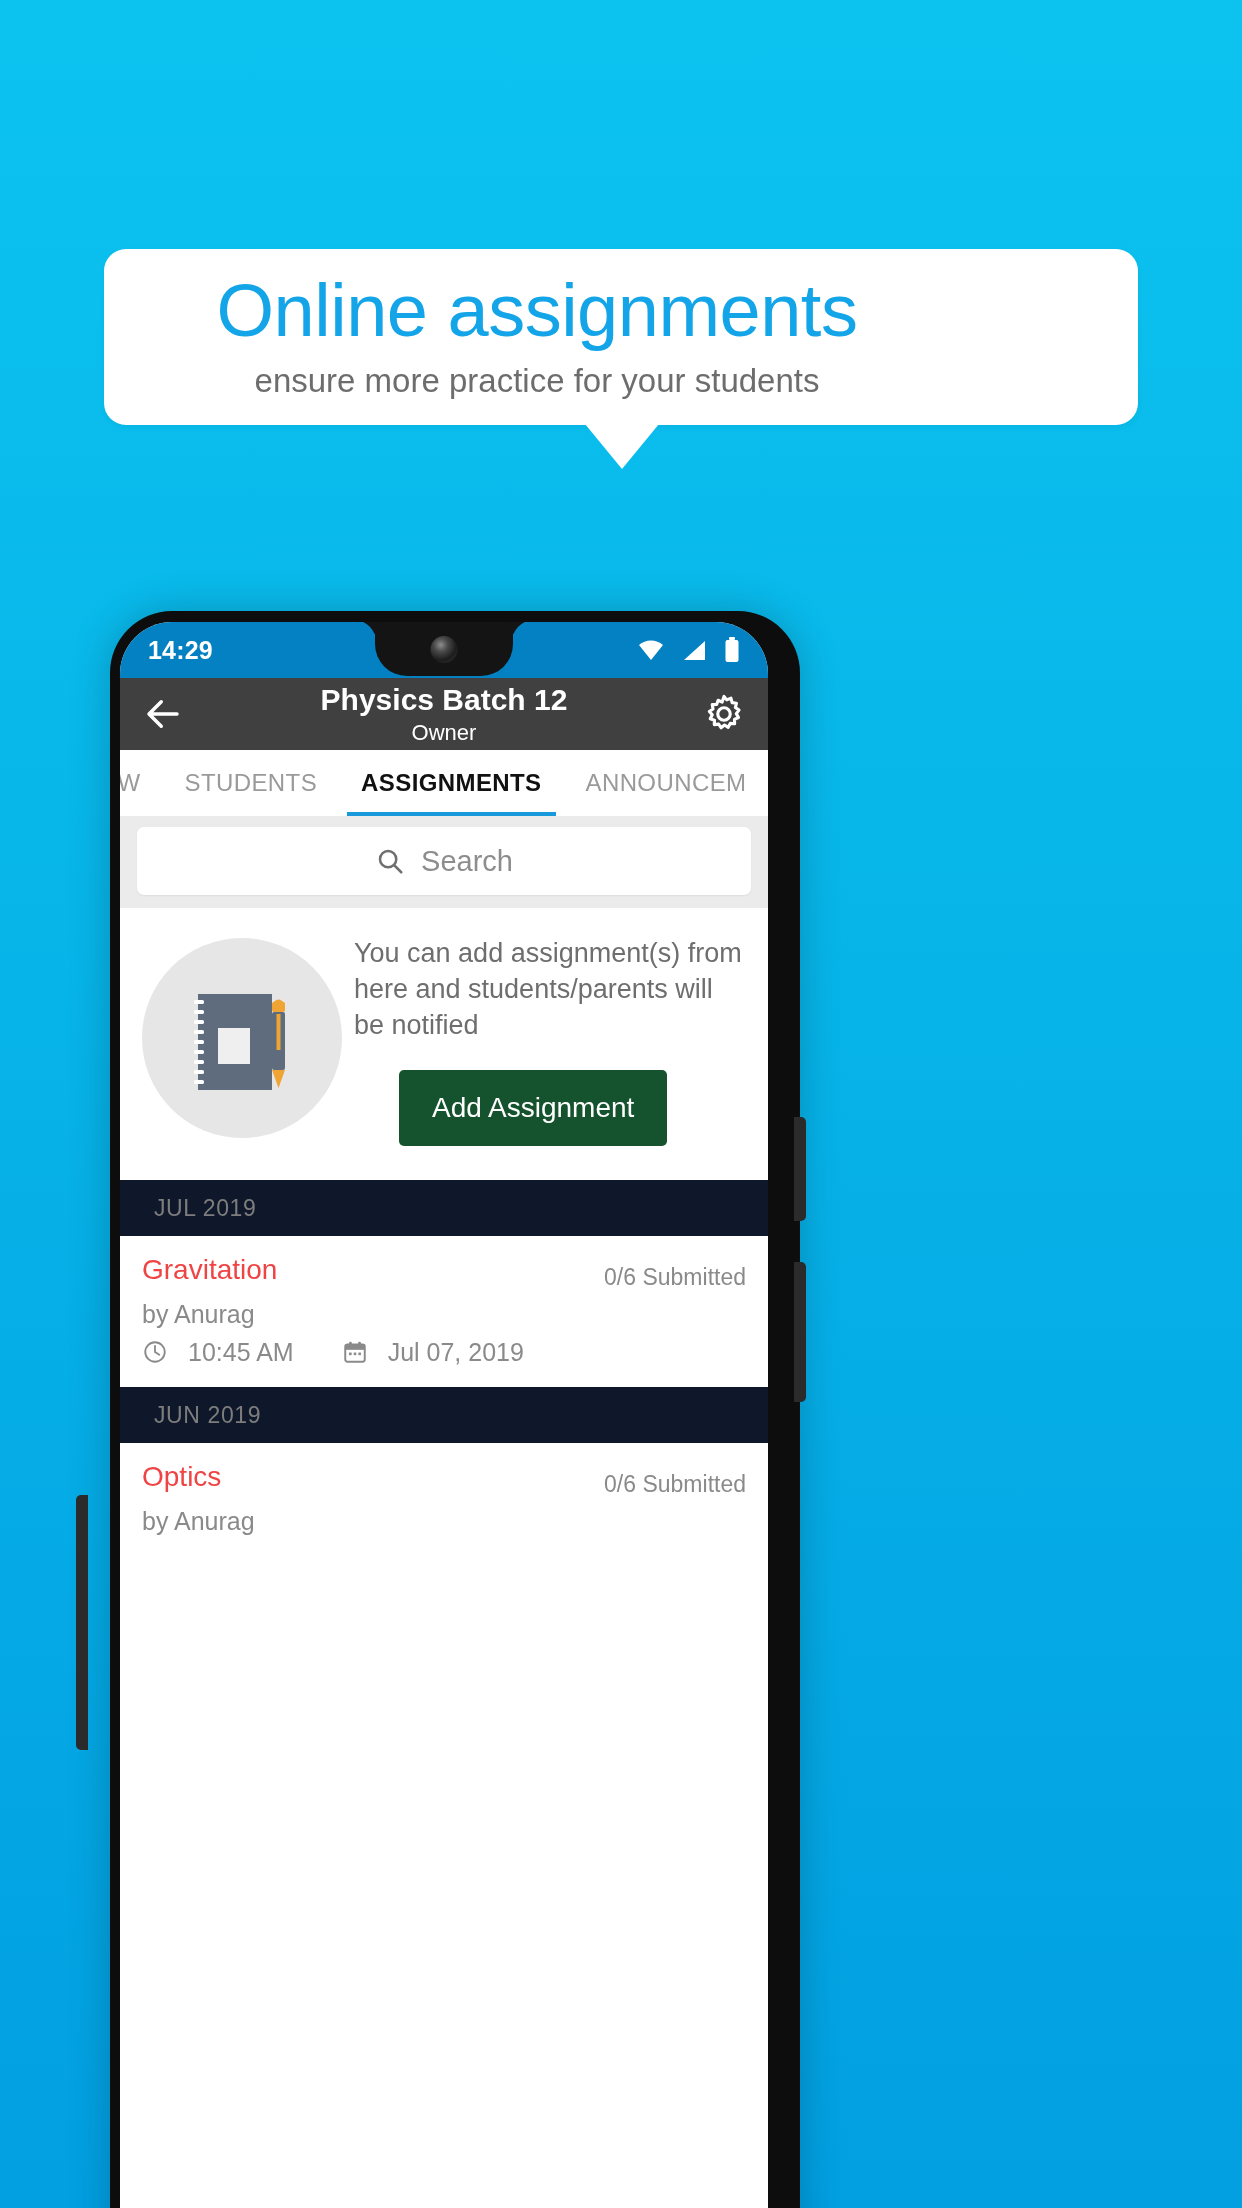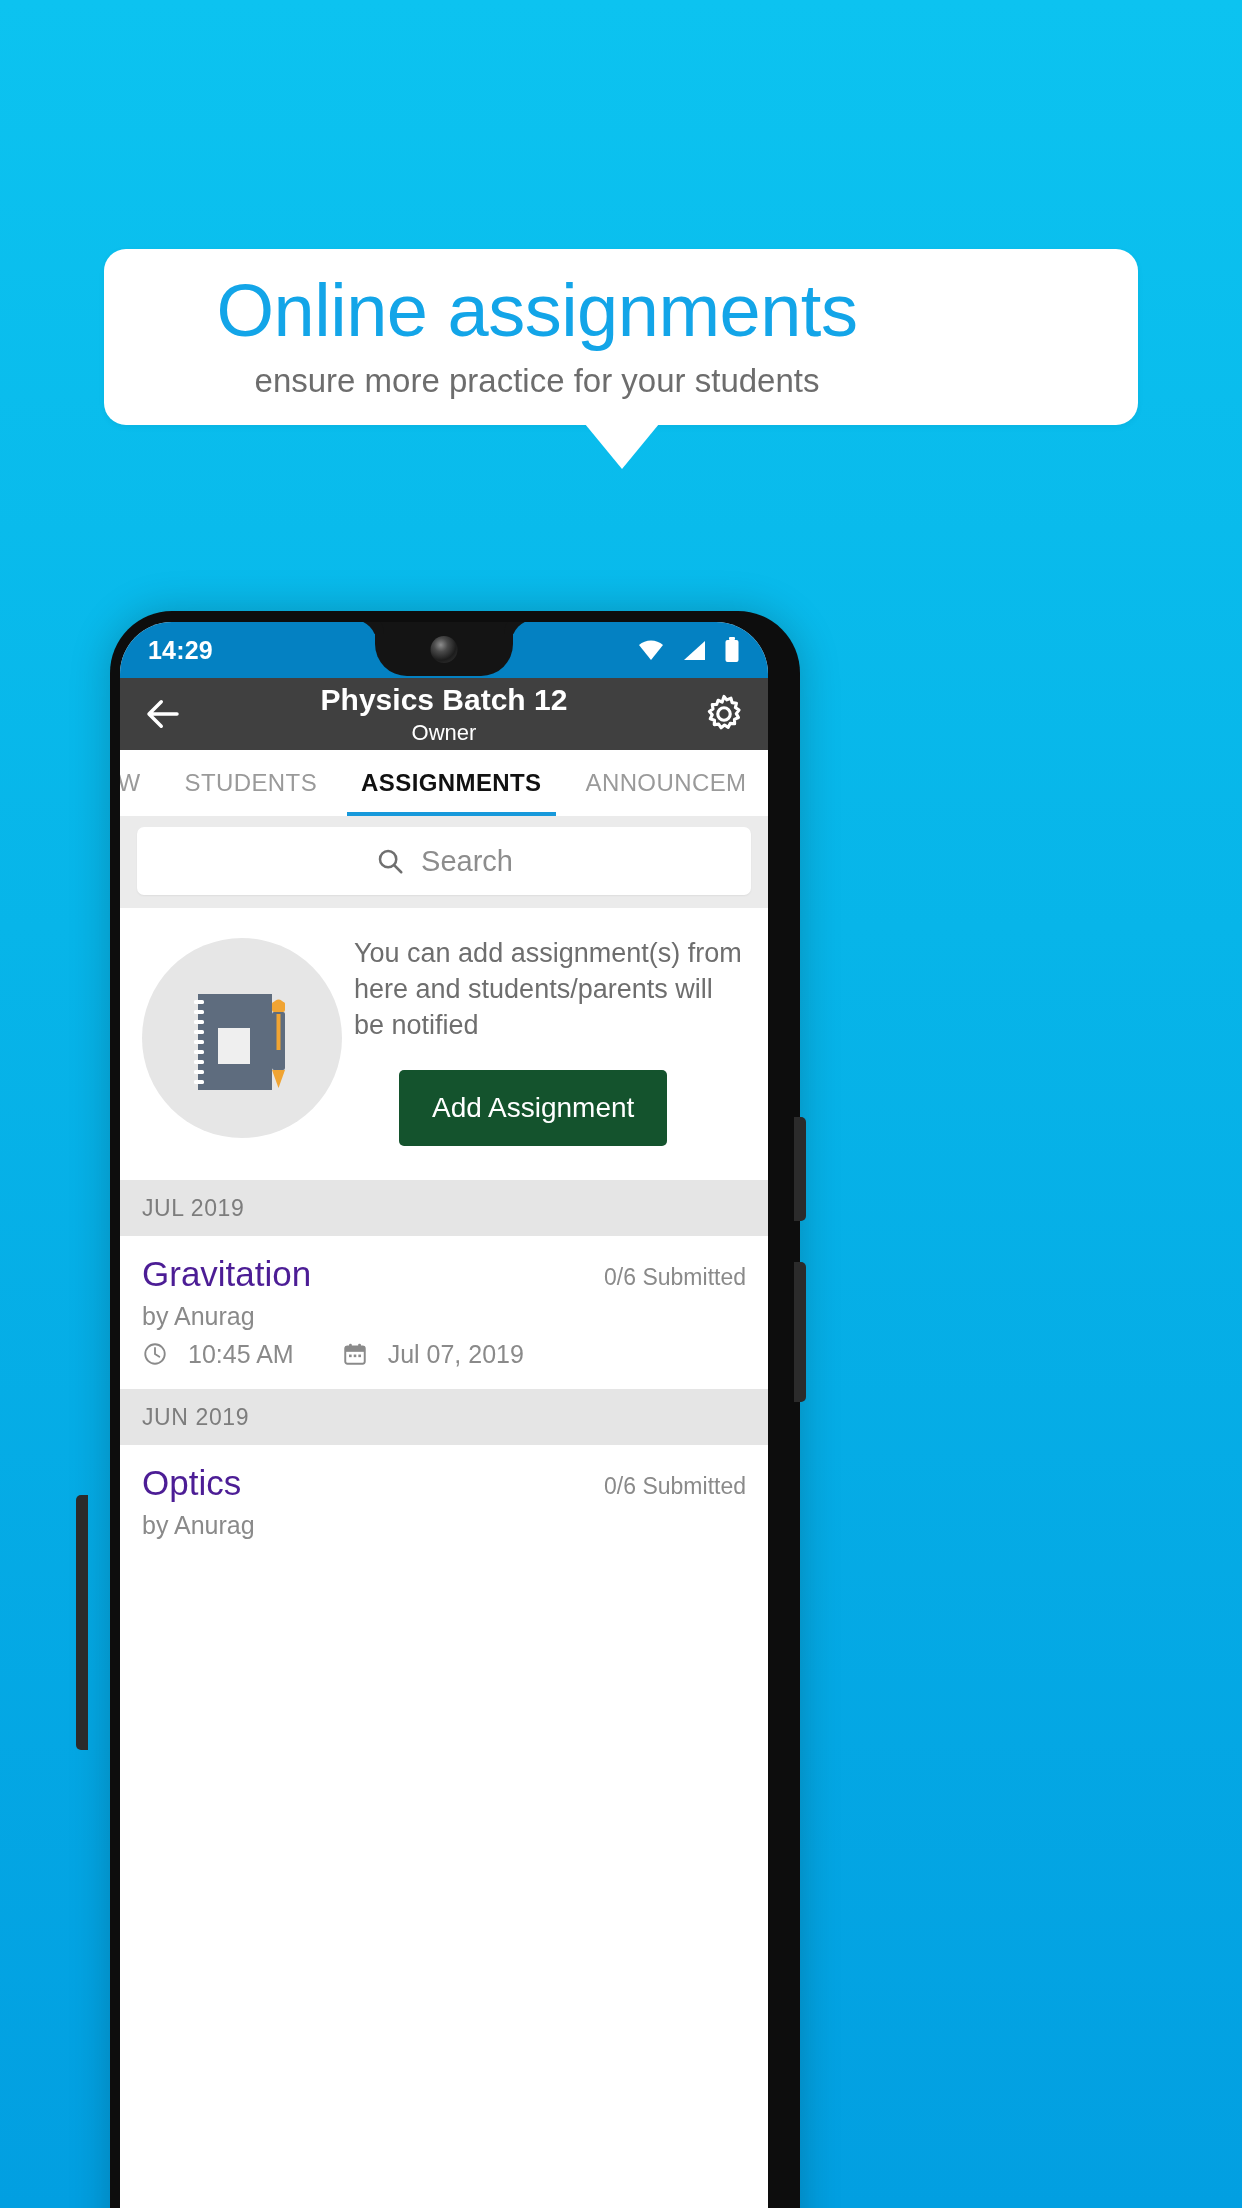--- a/index.html
+++ b/index.html
@@ -265,36 +265,36 @@
     border-radius:5px;
     padding:22px 33px;
     cursor:pointer;
     font-family:"Liberation Sans", sans-serif;
     display:inline-block;
     margin-left:45px;
   }
 
   
   .month-header {
-    background:#e5e5e5;
-    padding:15px 22px 14px 22px;
+    background:#0f172a;
+    padding:15px 22px 14px 34px;
     font-size:23px;
     color:#7d7d7d;
     letter-spacing:0.6px;
   }
   .assignment-row {
     background:#ffffff;
     padding:18px 22px 20px 22px;
     cursor:pointer;
   }
   .row-top {
     display:flex; align-items:flex-start; justify-content:space-between;
   }
   .row-title {
-    font-size:35px; color:#4c1d95; font-weight:400; line-height:1.12;
+    font-size:28px; color:#ef4444; font-weight:400; line-height:1.12;
   }
   .row-submitted {
     font-size:23px; color:#8a8a8a; padding-top:10px; white-space:nowrap;
   }
   .row-author {
     font-size:25px; color:#8a8a8a; margin-top:9px;
   }
   .row-meta {
     display:flex; align-items:center; gap:20px; margin-top:9px;
     font-size:25px; color:#8a8a8a;

